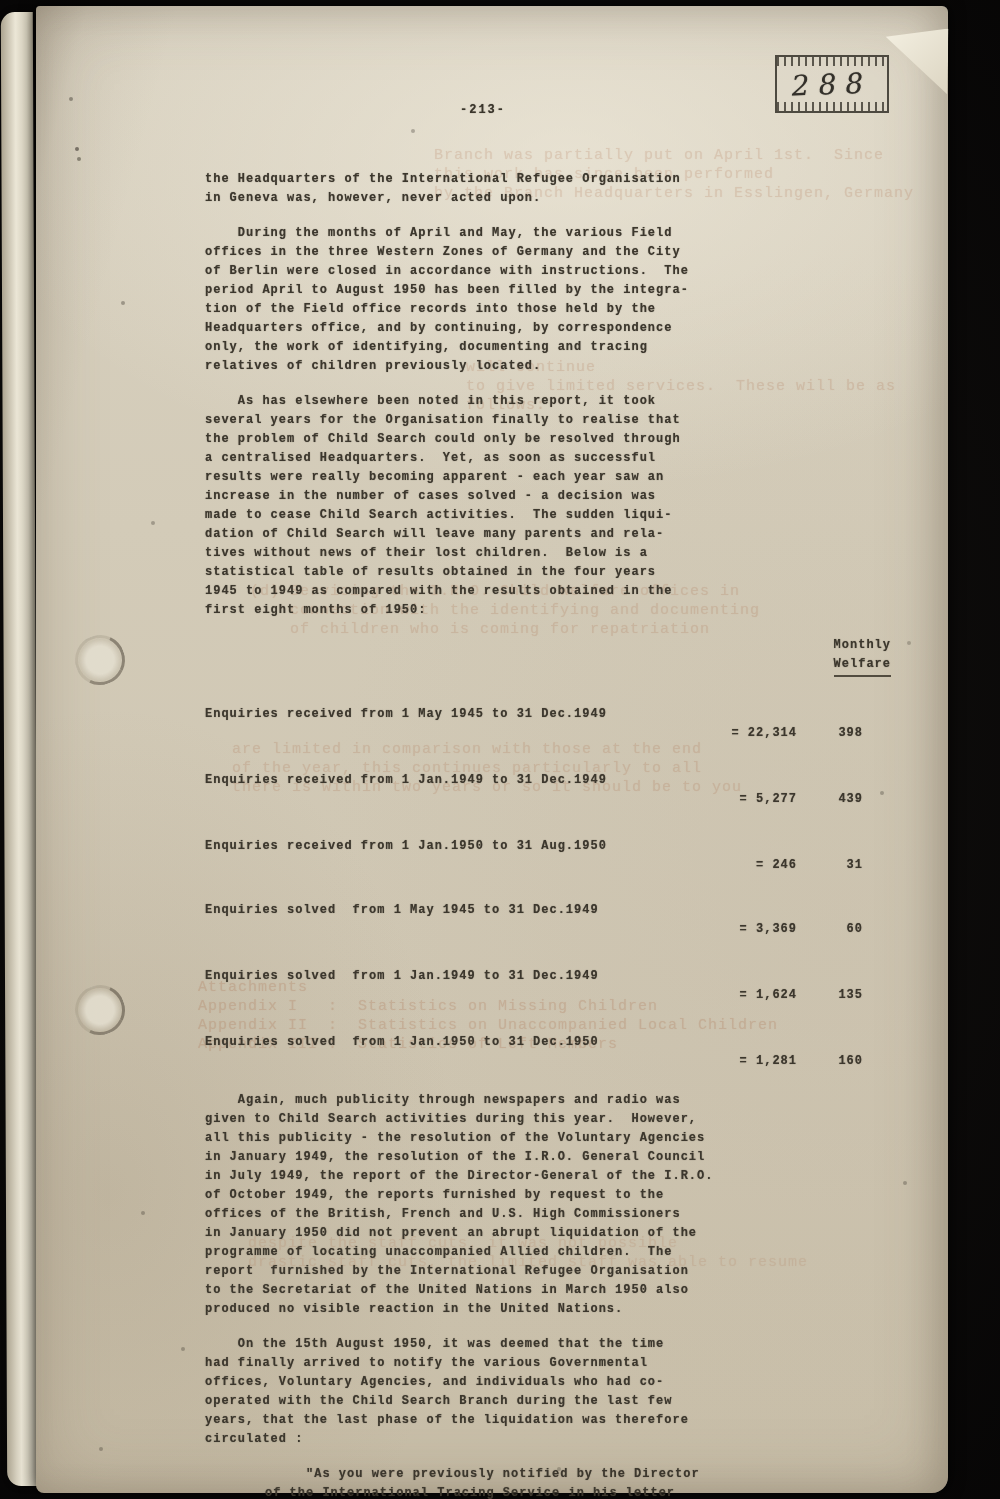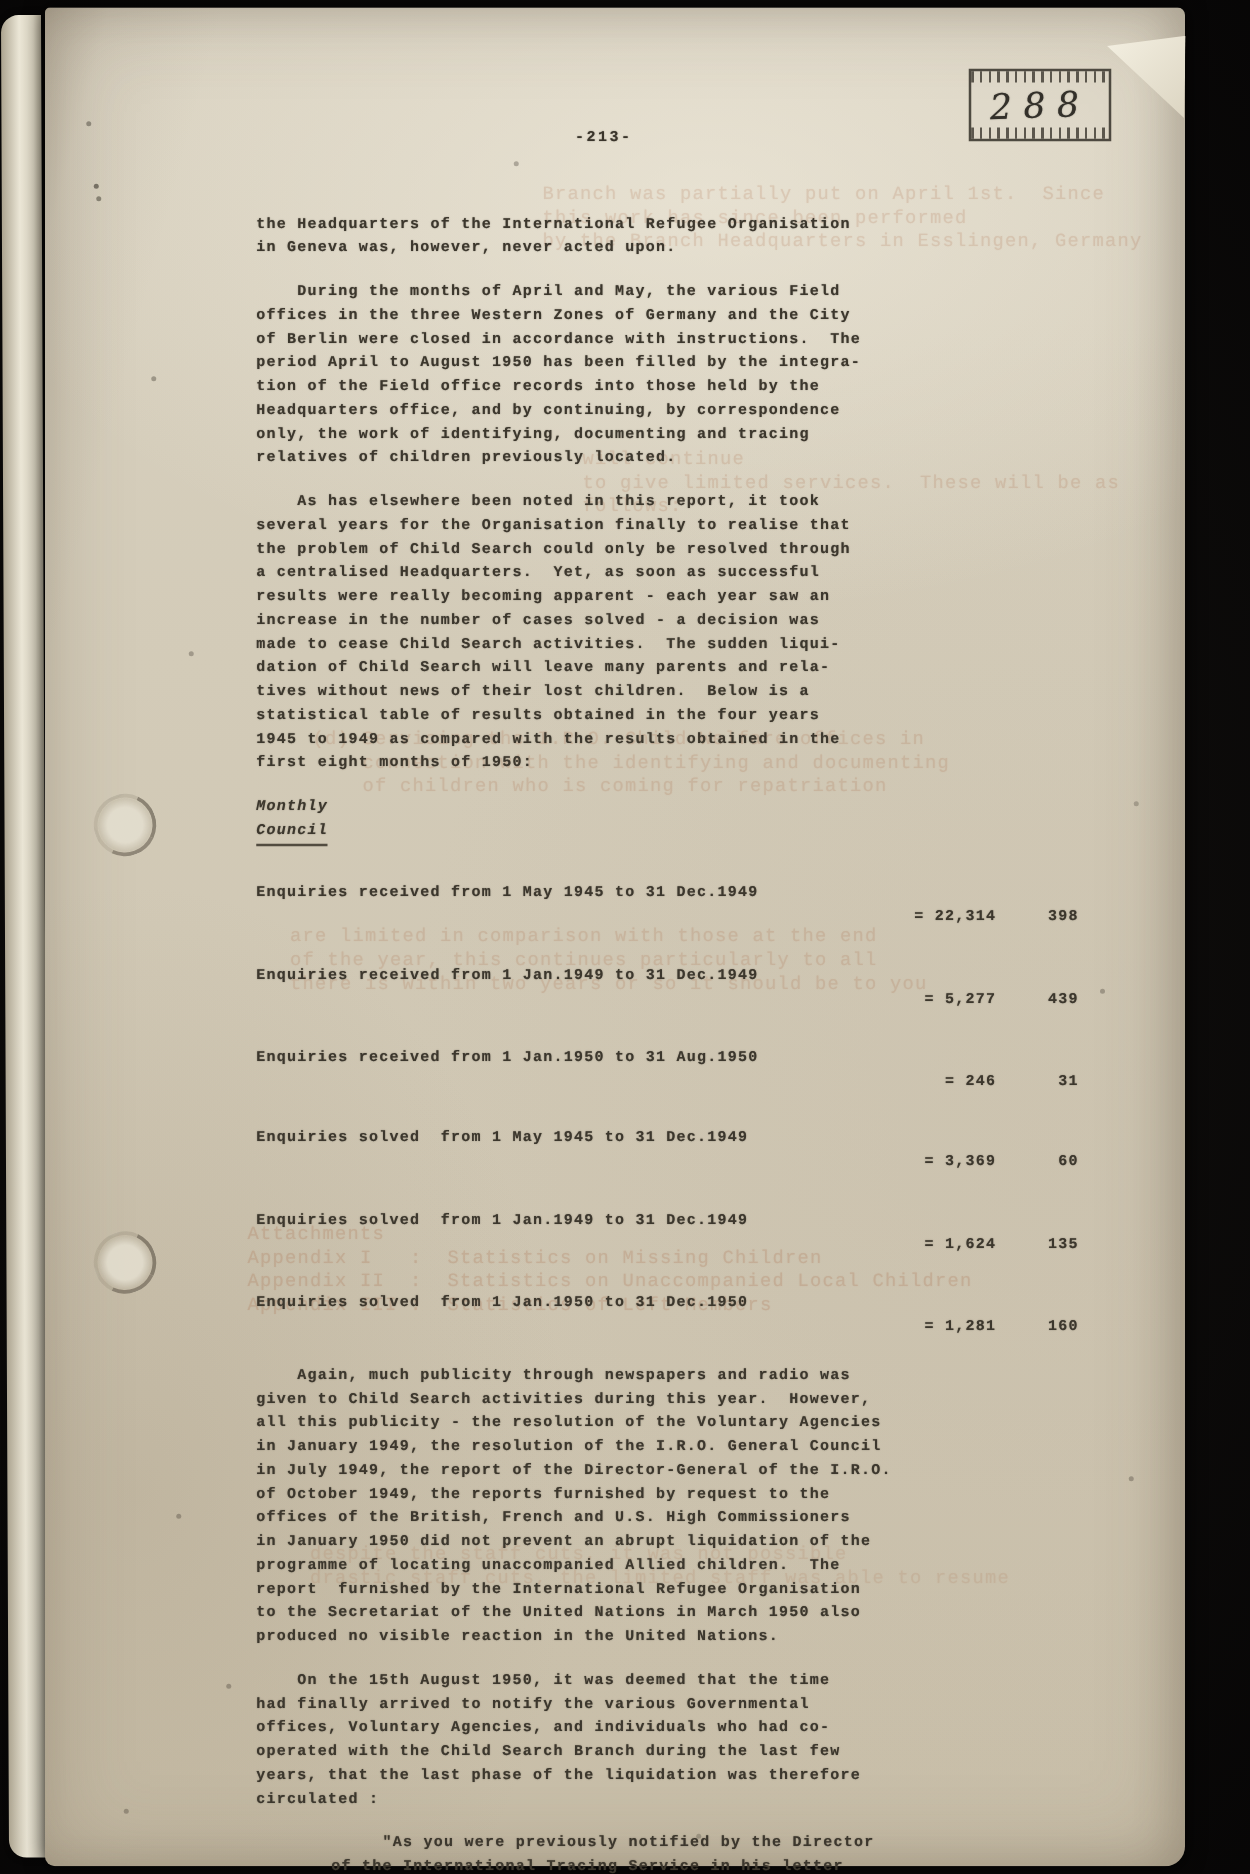--- a/index.html
+++ b/index.html
@@ -153,24 +153,23 @@
     letter-spacing: 1px;
     font-weight: bold;
     color: #3c372d;
     text-shadow: 0 0 1px rgba(60,54,44,0.65);
   }
   .para {
     margin: 0 0 16px 0;
     white-space: pre-wrap;
   }
   .tbl-header {
-    text-align: left;
+    text-align: right;
     padding-right: 14px;
     margin: 2px 0 7px 0;
-    font-style: italic;
   }
   .underlined {
     display: inline-block;
     border-bottom: 2px solid rgba(60,54,44,0.85);
     padding-bottom: 1px;
   }
   .tbl { margin-bottom: 20px; }
   .t-row { margin-bottom: 7px; margin-top: 28px; }
   .group-gap { margin-top: 26px; }
   .t-label { white-space: pre-wrap; }
@@ -244,21 +243,21 @@
 increase in the number of cases solved - a decision was
 made to cease Child Search activities.  The sudden liqui-
 dation of Child Search will leave many parents and rela-
 tives without news of their lost children.  Below is a
 statistical table of results obtained in the four years
 1945 to 1949 as compared with the results obtained in the
 first eight months of 1950:</p>
 
       <div class="tbl-header">
         <span>Monthly</span><br>
-        <span class="underlined">Council</span>
+        <span class="underlined">Welfare</span>
       </div>
 
       <div class="tbl">
 
         <div class="t-row">
           <div class="t-label">Enquiries received from 1 May 1945 to 31 Dec.1949</div>
           <div class="t-values">
             <span class="t-total">= 22,314</span>
             <span class="t-avg">398</span>
           </div>

